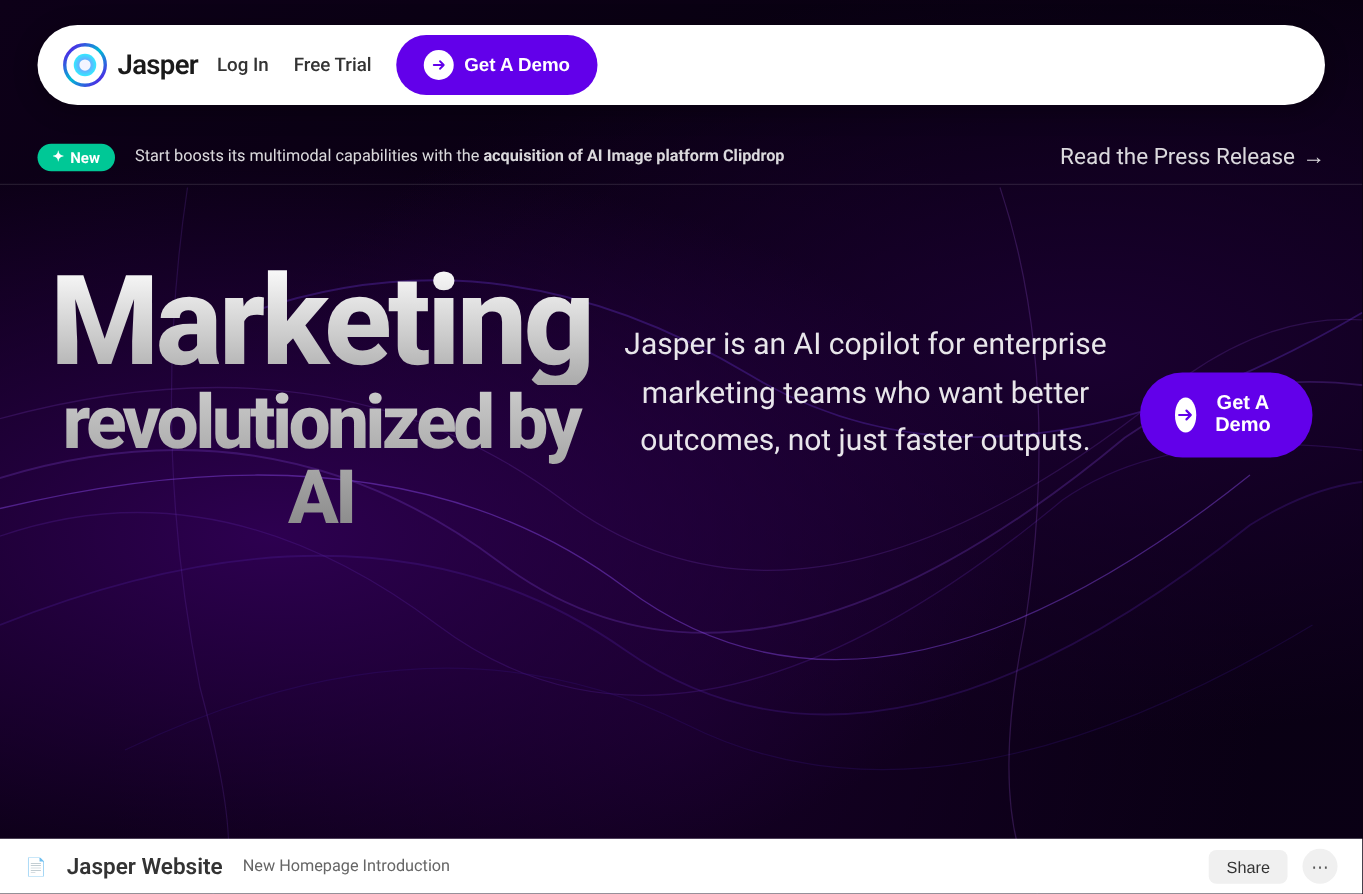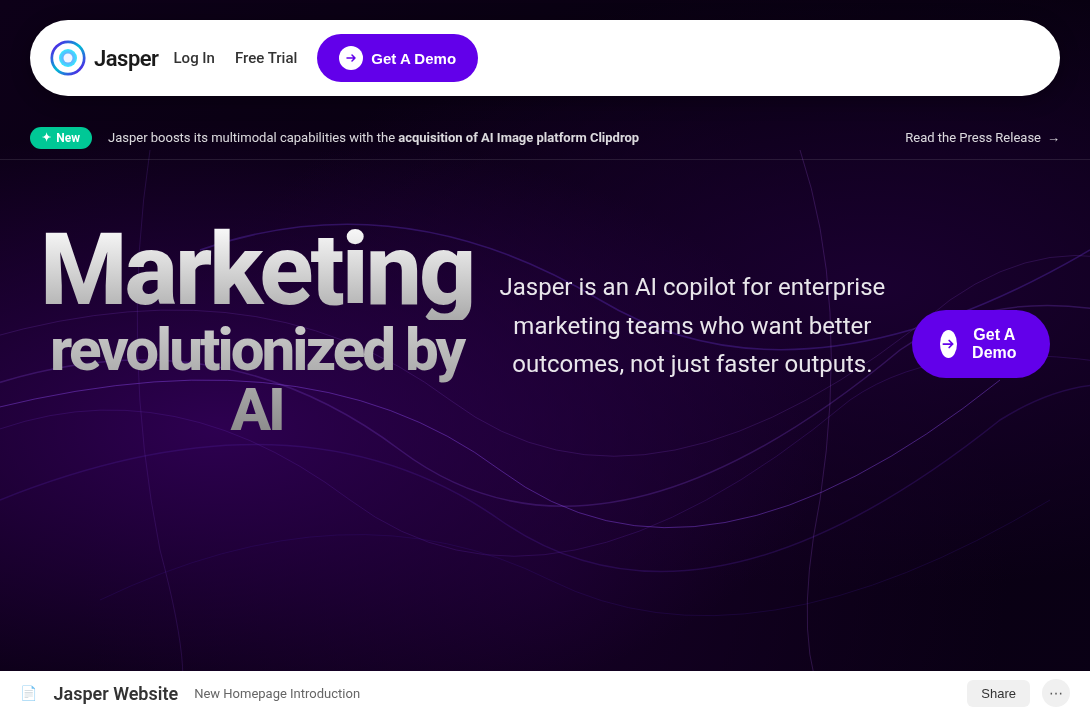--- a/index.html
+++ b/index.html
@@ -40,21 +40,21 @@
     
     .navbar {
       position: relative;
       z-index: 100;
       background: white;
       margin: 20px 30px;
       border-radius: 50px;
       display: flex;
       align-items: center;
       padding: 0 20px;
-      height: 76px;
+      height: 64px;
       box-shadow: 0 4px 20px rgba(0,0,0,0.3);
     }
 
     .logo-area {
       display: flex;
       align-items: center;
       gap: 8px;
       text-decoration: none;
       color: #1a1a1a;
     }
@@ -171,21 +171,21 @@
       font-size: 13px;
       color: rgba(255,255,255,0.85);
       flex: 1;
     }
 
     .banner-text strong {
       font-weight: 700;
     }
 
     .banner-link {
-      font-size: 13px;
+      font-size: 18px;
       color: rgba(255,255,255,0.85);
       display: flex;
       align-items: center;
       gap: 6px;
       cursor: pointer;
       white-space: nowrap;
     }
 
     
     .hero {
@@ -393,21 +393,21 @@
     </button>
   </div>
 </nav>
 
 <div class="banner">
   <div class="banner-new-badge">
     <span class="sparkle">✦</span>
     <span>New</span>
   </div>
   <div class="banner-text">
-    <span>Jasper boosts its multimodal capabilities with the </span><strong>acquisition of AI Image platform Clipdrop</strong>
+    <span>Start boosts its multimodal capabilities with the </span><strong>acquisition of AI Image platform Clipdrop</strong>
   </div>
   <div class="banner-link">
     <span>Read the Press Release</span>
     <span>→</span>
   </div>
 </div>
 
 <section class="hero">
   <h1 class="hero-title">
     <span class="line1">Marketing</span>

